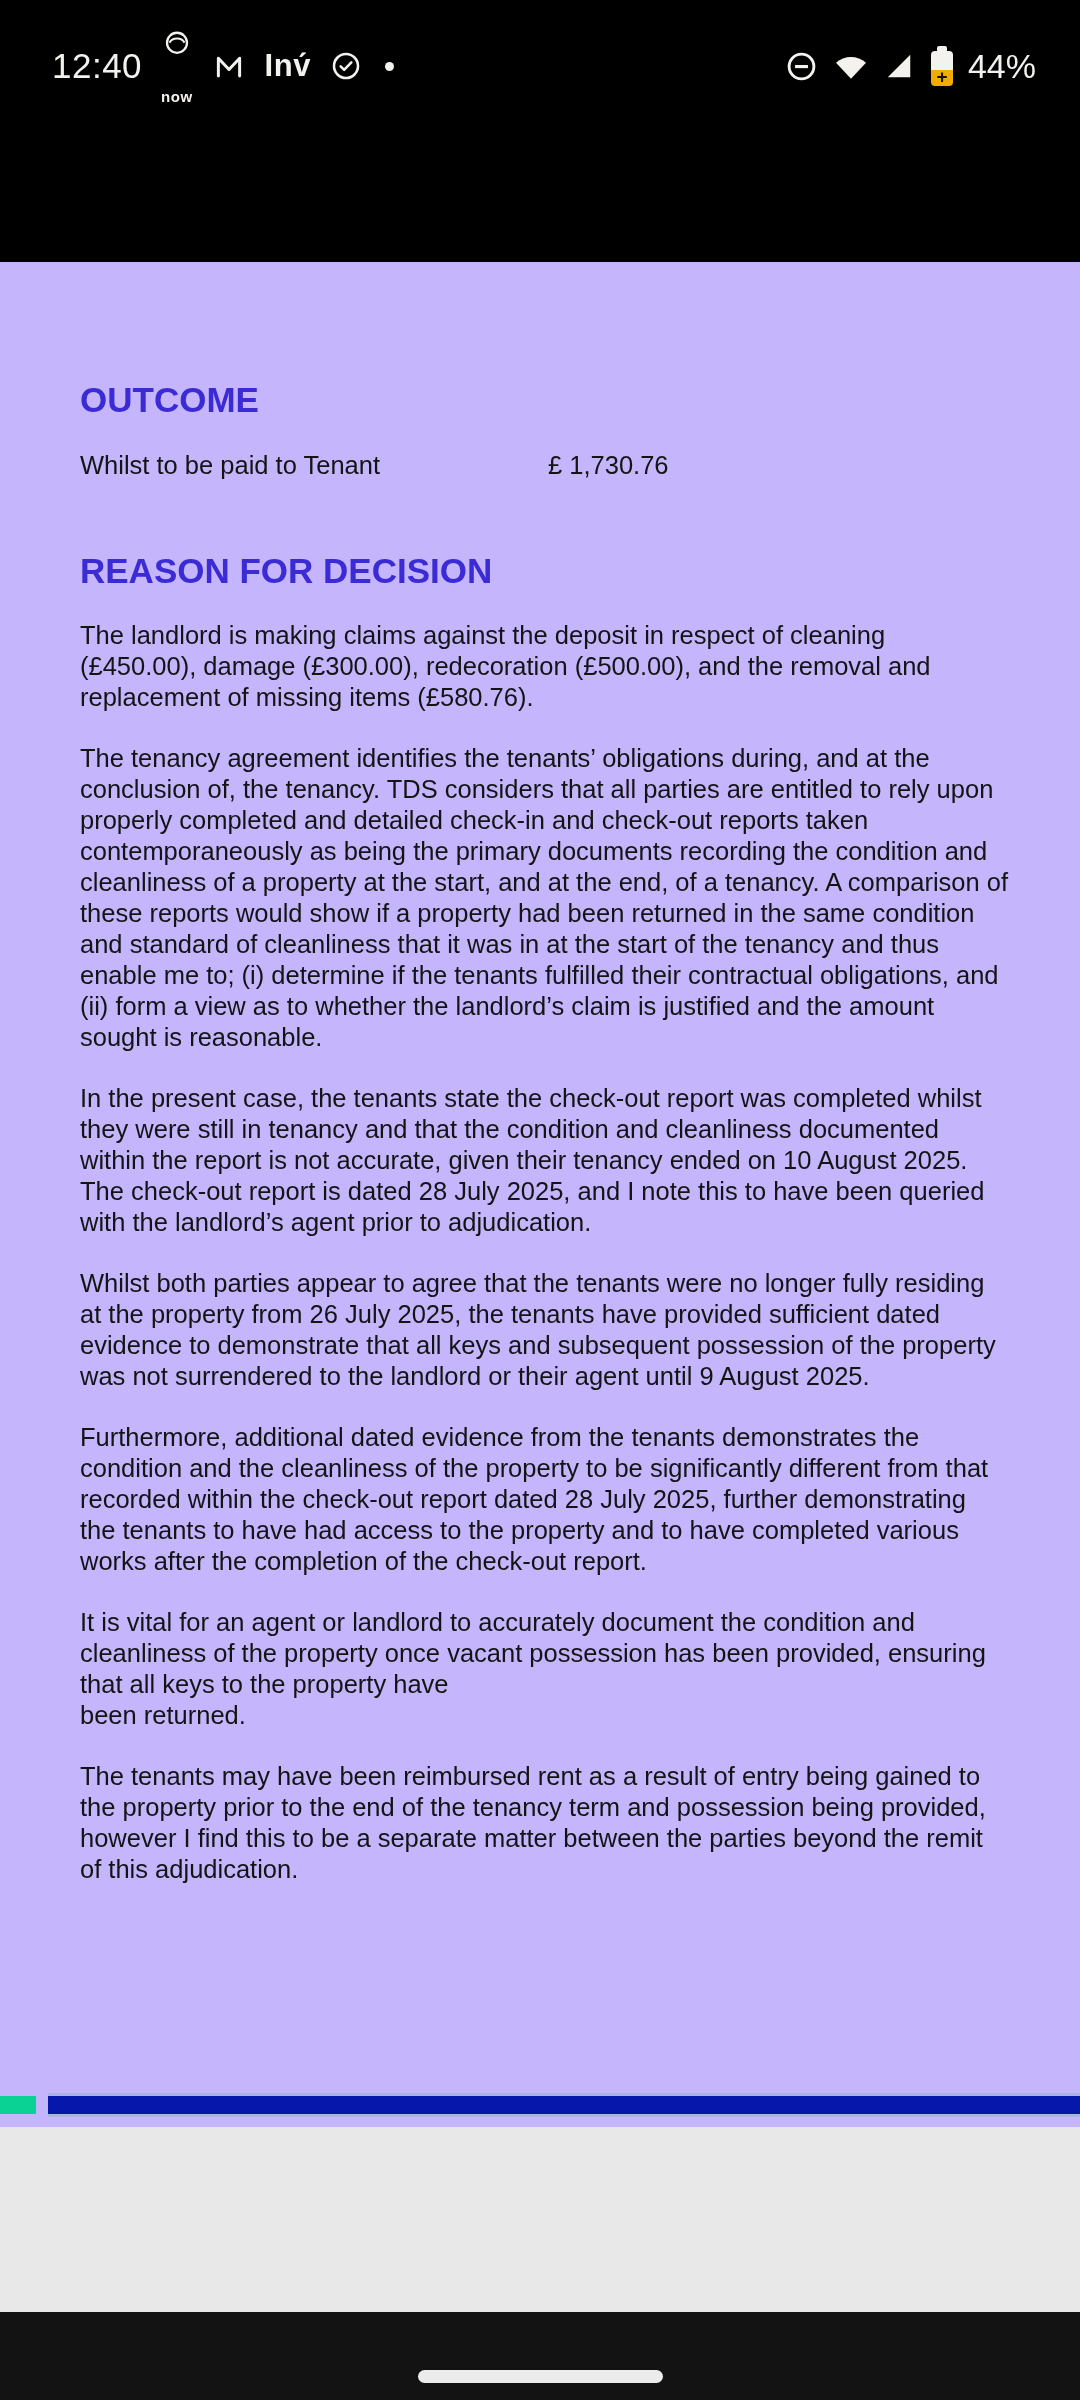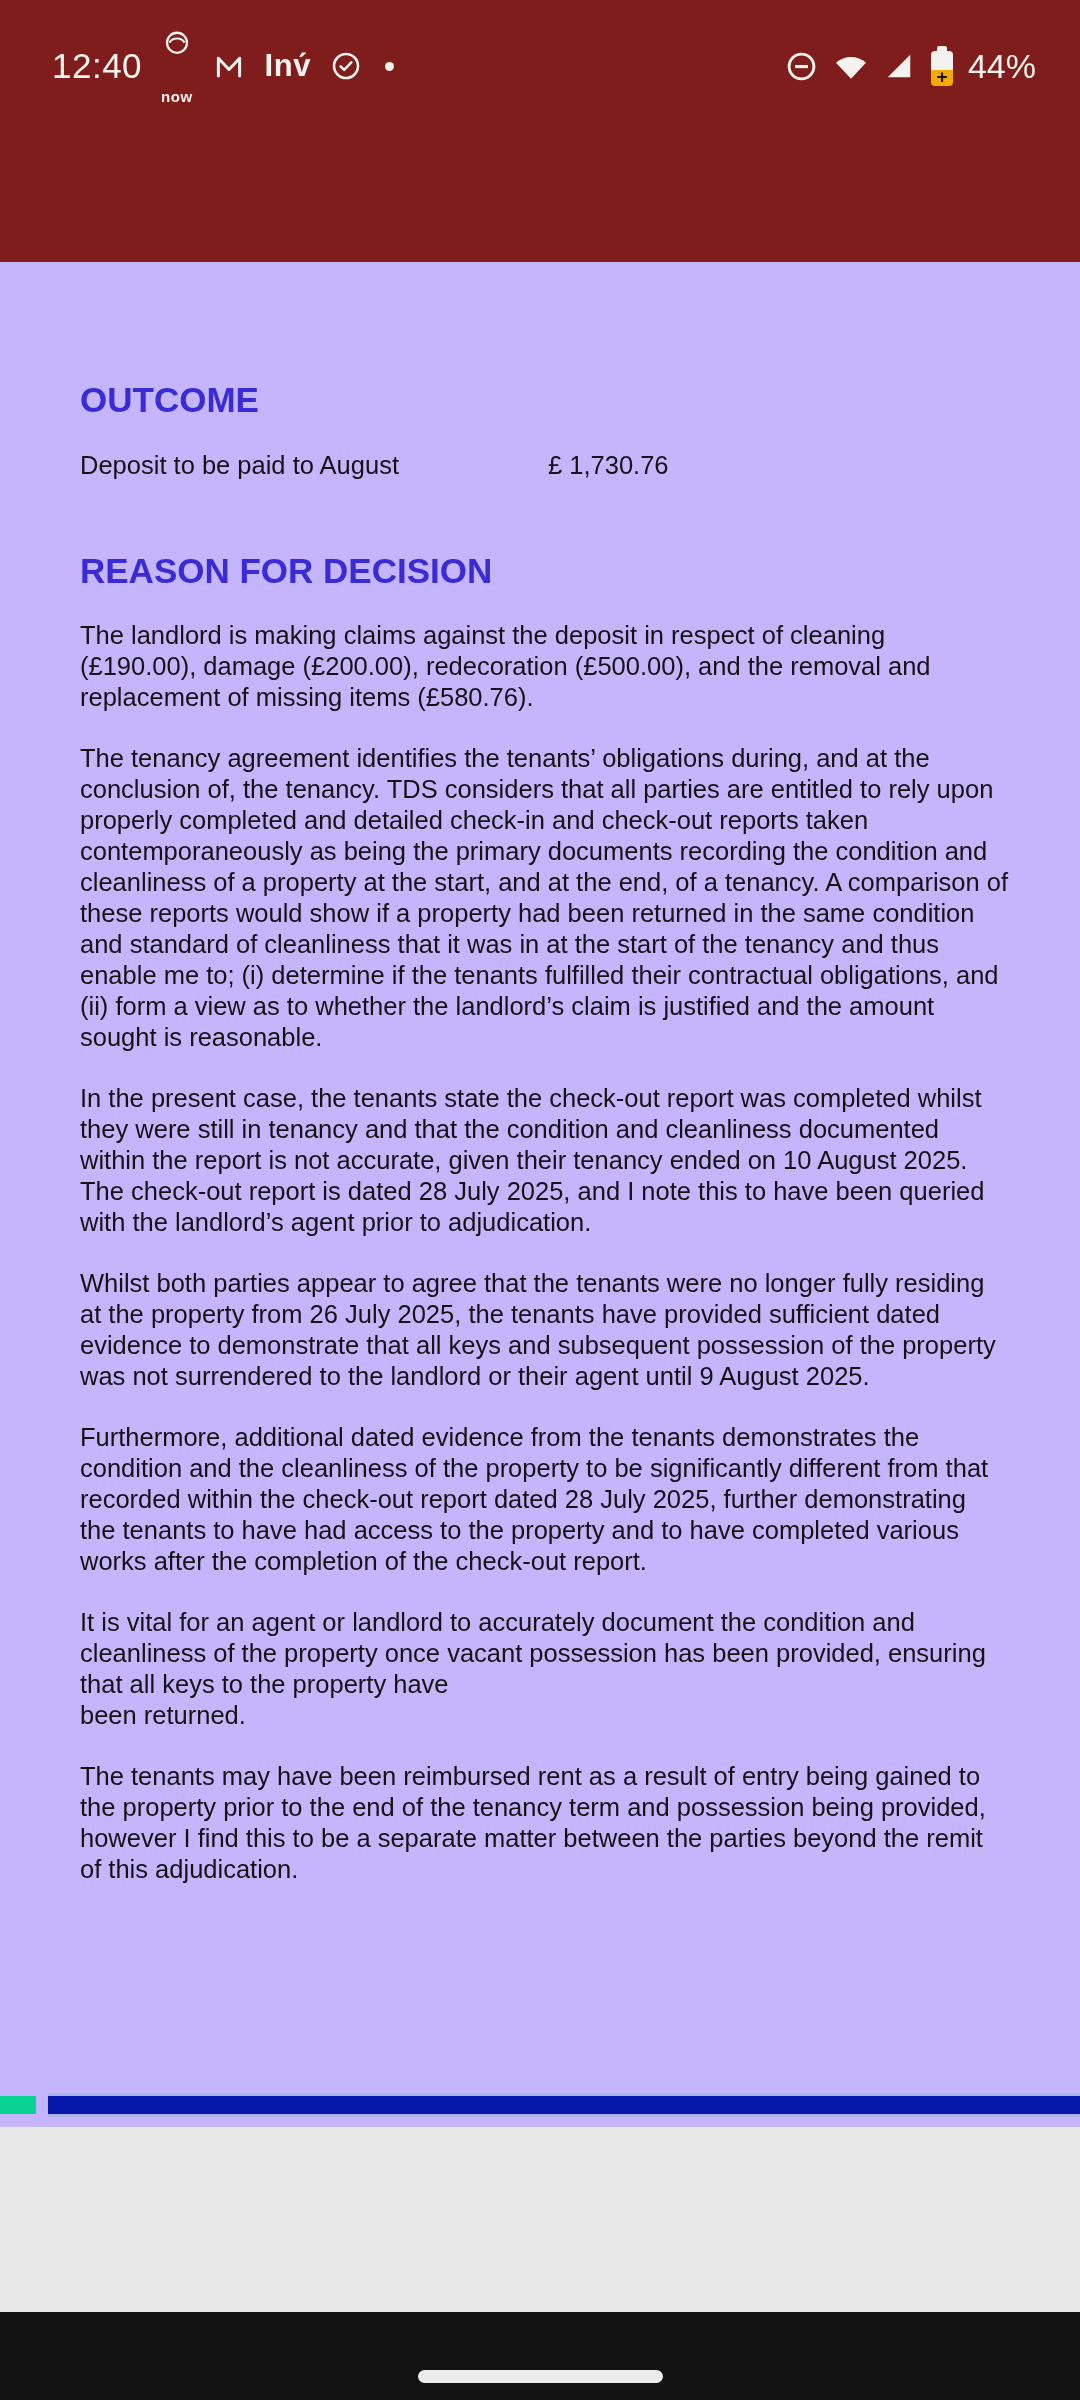--- a/index.html
+++ b/index.html
@@ -2,21 +2,21 @@
 <html><head>
 <meta charset="utf-8">
 <style>
   html,body { margin:0; padding:0; background:#000; }
   .screen {
     position:relative; width:1080px; height:2400px; overflow:hidden;
     background:#ffffff; font-family:"Liberation Sans", sans-serif;
   }
 
   
-  .chrome-top { position:absolute; top:0; left:0; width:1080px; height:262px; background:#7f1d1d; }
+  .chrome-top { position:absolute; top:0; left:0; width:1080px; height:262px; background:#000000; }
 
   .status-bar {
     position:absolute; top:0; left:0; right:0; height:110px;
     display:flex; align-items:center; justify-content:space-between;
     padding:22px 44px 0 52px; box-sizing:border-box; color:#f4f2ef;
   }
   .sb-left { display:flex; align-items:center; gap:19px; }
   .sb-right { display:flex; align-items:center; gap:15px; }
   .sb-time { font-size:35px; letter-spacing:.5px; }
   .sb-pct  { font-size:34px; }
@@ -180,28 +180,28 @@
       </div>
     </div>
   </div>
 
   <div class="pdf-page">
     <div class="doc">
 
       <h2 class="heading h-outcome">OUTCOME</h2>
 
       <div class="dep-row dep-row-1">
-        <span class="lbl">Deposit to be paid to August</span>
+        <span class="lbl">Whilst to be paid to Tenant</span>
         <span class="amt">£ 1,730.76</span>
       </div>
 
 
       <h2 class="heading h-reason">REASON FOR DECISION</h2>
 
-      <p class="first">The landlord is making claims against the deposit in respect of cleaning (£190.00), damage (£200.00), redecoration (£500.00), and the removal and replacement of missing items (£580.76).</p>
+      <p class="first">The landlord is making claims against the deposit in respect of cleaning (£450.00), damage (£300.00), redecoration (£500.00), and the removal and replacement of missing items (£580.76).</p>
       <p>The tenancy agreement identifies the tenants’ obligations during, and at the conclusion of, the tenancy. TDS considers that all parties are entitled to rely upon properly completed and detailed check-in and check-out reports taken contemporaneously as being the primary documents recording the condition and cleanliness of a property at the start, and at the end, of a tenancy. A comparison of these reports would show if a property had been returned in the same condition and standard of cleanliness that it was in at the start of the tenancy and thus enable me to; (i) determine if the tenants fulfilled their contractual obligations, and (ii) form a view as to whether the landlord’s claim is justified and the amount sought is reasonable.</p>
       <p>In the present case, the tenants state the check-out report was completed whilst they were still in tenancy and that the condition and cleanliness documented within the report is not accurate, given their tenancy ended on 10 August 2025. The check-out report is dated 28 July 2025, and I note this to have been queried with the landlord’s agent prior to adjudication.</p>
       <p>Whilst both parties appear to agree that the tenants were no longer fully residing at the property from 26 July 2025, the tenants have provided sufficient dated evidence to demonstrate that all keys and subsequent possession of the property was not surrendered to the landlord or their agent until 9 August 2025.</p>
       <p>Furthermore, additional dated evidence from the tenants demonstrates the condition and the cleanliness of the property to be significantly different from that recorded within the check-out report dated 28 July 2025, further demonstrating the tenants to have had access to the property and to have completed various works after the completion of the check-out report.</p>
       <p>It is vital for an agent or landlord to accurately document the condition and cleanliness of the property once vacant possession has been provided, ensuring that all keys to the property have
 been returned.</p>
       <p>The tenants may have been reimbursed rent as a result of entry being gained to the property prior to the end of the tenancy term and possession being provided, however I find this to be a separate matter between the parties beyond the remit of this adjudication.</p>
     </div>
 
     <div class="page-footer-bars">

